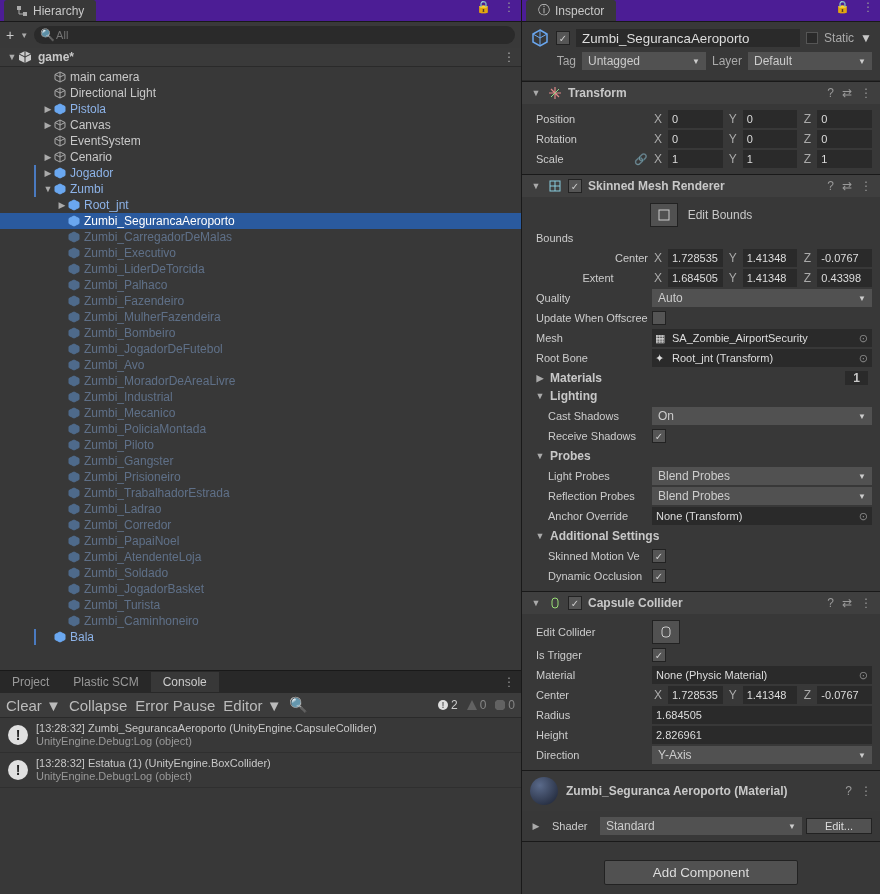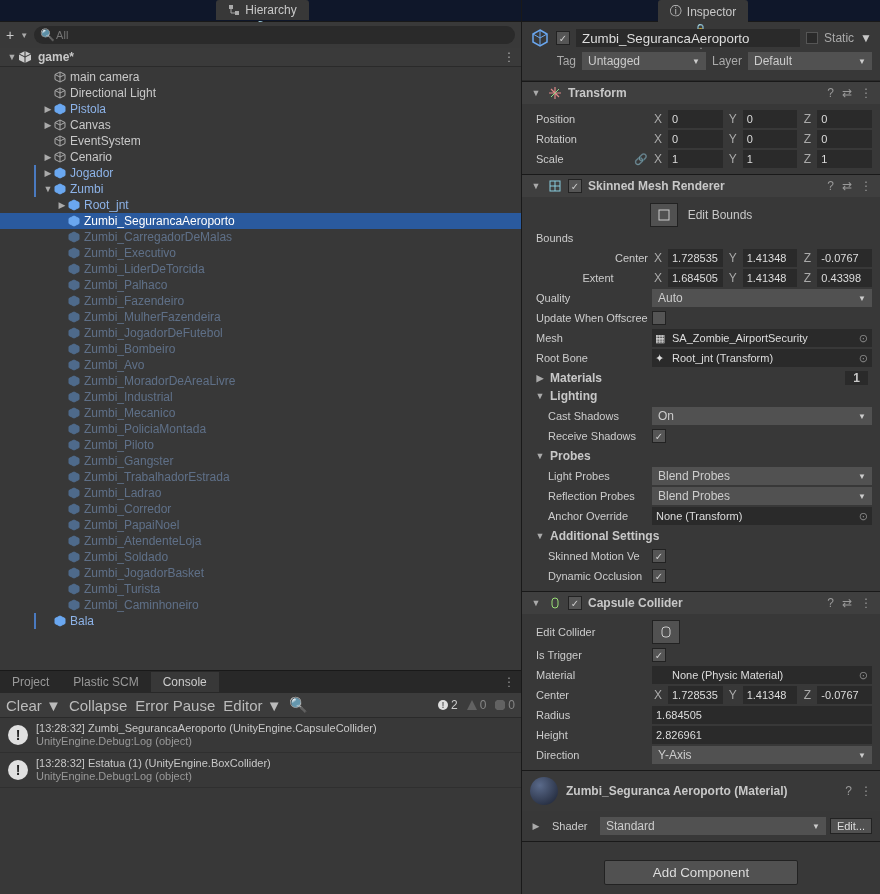--- a/index.html
+++ b/index.html
@@ -1,21 +1,21 @@
 <!DOCTYPE html>
 <html><head>
 <meta charset="utf-8">
 <style>
 * { margin:0; padding:0; box-sizing:border-box; font-family:'Segoe UI',Arial,sans-serif; }
 body { background:#333; color:#c8c8c8; font-size:12px; width:880px; height:894px; display:flex; overflow:hidden; }
 .left-panel { width:522px; display:flex; flex-direction:column; border-right:1px solid #191919; }
 .right-panel { width:358px; display:flex; flex-direction:column; background:#383838; }
 
 
-.tab-bar { display:flex; align-items:center; background:#0f172a; height:22px; border-bottom:1px solid #191919;flex-direction:column; }
+.tab-bar { display:flex; background:#4c1d95; height:22px; border-bottom:1px solid #191919; }
 .tab { background:#383838; padding:3px 12px; display:flex; align-items:center; gap:5px; border-top-left-radius:3px; border-top-right-radius:3px; margin-left:4px; }
 .tab-bar .spacer { flex:1; }
 .mini-btn { padding:0 6px; color:#999; cursor:pointer; }
 svg { display:block; }
 
 
 .toolbar { display:flex; align-items:center; background:#393939; padding:4px 6px; gap:6px; }
 .toolbar .add { font-size:14px; color:#ccc; cursor:pointer; }
 .toolbar .dd { font-size:8px; color:#aaa; }
 .search-box { flex:1; position:relative; }
@@ -74,21 +74,21 @@
 .num-input { flex:1; background:#2a2a2a; border:none; color:#ddd; padding:2px 4px; height:18px; font-size:11px; min-width:0; }
 .obj-field { flex:1; background:#2a2a2a; border:none; color:#ddd; padding:2px 4px 2px 20px; height:18px; font-size:11px; display:flex; align-items:center; position:relative; overflow:hidden; white-space:nowrap; }
 .obj-field .oicon { position:absolute; left:3px; }
 .obj-field .ocircle { color:#888; padding-left:6px; margin-left:auto; }
 .section-header { display:flex; align-items:center; gap:4px; font-weight:bold; padding:2px 4px; }
 .editbounds-btn { background:#515151; border:1px solid #222; width:28px; height:24px; display:flex; align-items:center; justify-content:center; }
 .count-badge { background:#2a2a2a; padding:0 8px; margin-left:auto; }
 .material-row { display:flex; align-items:center; gap:8px; padding:6px 8px; border-top:1px solid #191919; background:#393939; }
 .mat-sphere { width:28px; height:28px; background:radial-gradient(circle at 35% 30%, #5a6a8a, #1a2030); border-radius:50%; }
 .add-comp-btn { display:block; margin:18px auto; background:#515151; border:1px solid #222; color:#ddd; padding:4px 48px; cursor:pointer; border-radius:2px; }
-.edit-btn { background:#515151; border:1px solid #222; color:#ddd; padding:1px 6px; font-size:11px; }
+.edit-btn { background:#515151; border:1px solid #222; color:#ddd; padding:1px 18px; font-size:11px; }
 .insp-scroll { flex:1; overflow:auto; }
 .static-box { width:12px; height:12px; background:#2a2a2a; border:1px solid #555; }
 </style>
 </head>
 <body>
 
 <div class="left-panel">
 
   <div class="tab-bar">
     <div class="tab">
@@ -327,46 +327,46 @@
         <span class="indent"></span>
         <span class="indent"></span>
         <span class="indent"></span>
         <span class="indent"></span>
         <span class="arrow"></span>
         <span class="cube">
           <svg width="12" height="12">
             <path d="M6 1 L11 3.5 L11 8.5 L6 11 L1 8.5 L1 3.5 Z M6 1 L6 6 L1 3.5 M6 6 L11 3.5 M6 6 L6 11" fill="none" stroke="#aaa" stroke-width="1"></path>
           </svg>
         </span>
+        <span class="prefab-label">Zumbi_Bombeiro</span>
+      </div>
+      <div class="row ghost blue">
+        <span class="indent"></span>
+        <span class="indent"></span>
+        <span class="indent"></span>
+        <span class="indent"></span>
+        <span class="arrow"></span>
+        <span class="cube">
+          <svg width="12" height="12">
+            <path d="M6 1 L11 3.5 L11 8.5 L6 11 L1 8.5 L1 3.5 Z M6 1 L6 6 L1 3.5 M6 6 L11 3.5 M6 6 L6 11" fill="none" stroke="#aaa" stroke-width="1"></path>
+          </svg>
+        </span>
         <span class="prefab-label">Zumbi_JogadorDeFutebol</span>
       </div>
       <div class="row ghost blue">
         <span class="indent"></span>
         <span class="indent"></span>
         <span class="indent"></span>
         <span class="indent"></span>
         <span class="arrow"></span>
         <span class="cube">
           <svg width="12" height="12">
             <path d="M6 1 L11 3.5 L11 8.5 L6 11 L1 8.5 L1 3.5 Z M6 1 L6 6 L1 3.5 M6 6 L11 3.5 M6 6 L6 11" fill="none" stroke="#aaa" stroke-width="1"></path>
           </svg>
         </span>
-        <span class="prefab-label">Zumbi_Bombeiro</span>
-      </div>
-      <div class="row ghost blue">
-        <span class="indent"></span>
-        <span class="indent"></span>
-        <span class="indent"></span>
-        <span class="indent"></span>
-        <span class="arrow"></span>
-        <span class="cube">
-          <svg width="12" height="12">
-            <path d="M6 1 L11 3.5 L11 8.5 L6 11 L1 8.5 L1 3.5 Z M6 1 L6 6 L1 3.5 M6 6 L11 3.5 M6 6 L6 11" fill="none" stroke="#aaa" stroke-width="1"></path>
-          </svg>
-        </span>
         <span class="prefab-label">Zumbi_Avo</span>
       </div>
       <div class="row ghost blue">
         <span class="indent"></span>
         <span class="indent"></span>
         <span class="indent"></span>
         <span class="indent"></span>
         <span class="arrow"></span>
         <span class="cube">
           <svg width="12" height="12">
@@ -432,20 +432,33 @@
         <span class="indent"></span>
         <span class="indent"></span>
         <span class="indent"></span>
         <span class="arrow"></span>
         <span class="cube">
           <svg width="12" height="12">
             <path d="M6 1 L11 3.5 L11 8.5 L6 11 L1 8.5 L1 3.5 Z M6 1 L6 6 L1 3.5 M6 6 L11 3.5 M6 6 L6 11" fill="none" stroke="#aaa" stroke-width="1"></path>
           </svg>
         </span>
         <span class="prefab-label">Zumbi_Gangster</span>
+      </div>
+      <div class="row ghost blue">
+        <span class="indent"></span>
+        <span class="indent"></span>
+        <span class="indent"></span>
+        <span class="indent"></span>
+        <span class="arrow"></span>
+        <span class="cube">
+          <svg width="12" height="12">
+            <path d="M6 1 L11 3.5 L11 8.5 L6 11 L1 8.5 L1 3.5 Z M6 1 L6 6 L1 3.5 M6 6 L11 3.5 M6 6 L6 11" fill="none" stroke="#aaa" stroke-width="1"></path>
+          </svg>
+        </span>
+        <span class="prefab-label">Zumbi_Prisioneiro</span>
       </div>
       <div class="row ghost blue">
         <span class="indent"></span>
         <span class="indent"></span>
         <span class="indent"></span>
         <span class="indent"></span>
         <span class="arrow"></span>
         <span class="cube">
           <svg width="12" height="12">
             <path d="M6 1 L11 3.5 L11 8.5 L6 11 L1 8.5 L1 3.5 Z M6 1 L6 6 L1 3.5 M6 6 L11 3.5 M6 6 L6 11" fill="none" stroke="#aaa" stroke-width="1"></path>
@@ -863,21 +876,21 @@
                 <rect x="3" y="2" width="8" height="10" rx="3" fill="none" stroke="#ccc"></rect>
               </svg>
             </div>
       </div>
       <div class="prop-row">
         <span class="prop-label">Is Trigger</span>
         <div class="checkbox checked"></div>
       </div>
       <div class="prop-row">
         <span class="prop-label">Material</span>
-        <div class="obj-field" style="padding-left:20px;">
+        <div class="obj-field" style="padding-left:4px;">
               <span>None (Physic Material)</span>
               <span class="ocircle">⊙</span>
             </div>
       </div>
       <div class="prop-row">
         <span class="prop-label">Center</span>
         <span class="axis-label">X</span>
             <input class="num-input" value="1.728535" style="">
         <span class="axis-label">Y</span>
             <input class="num-input" value="1.41348" style="">

